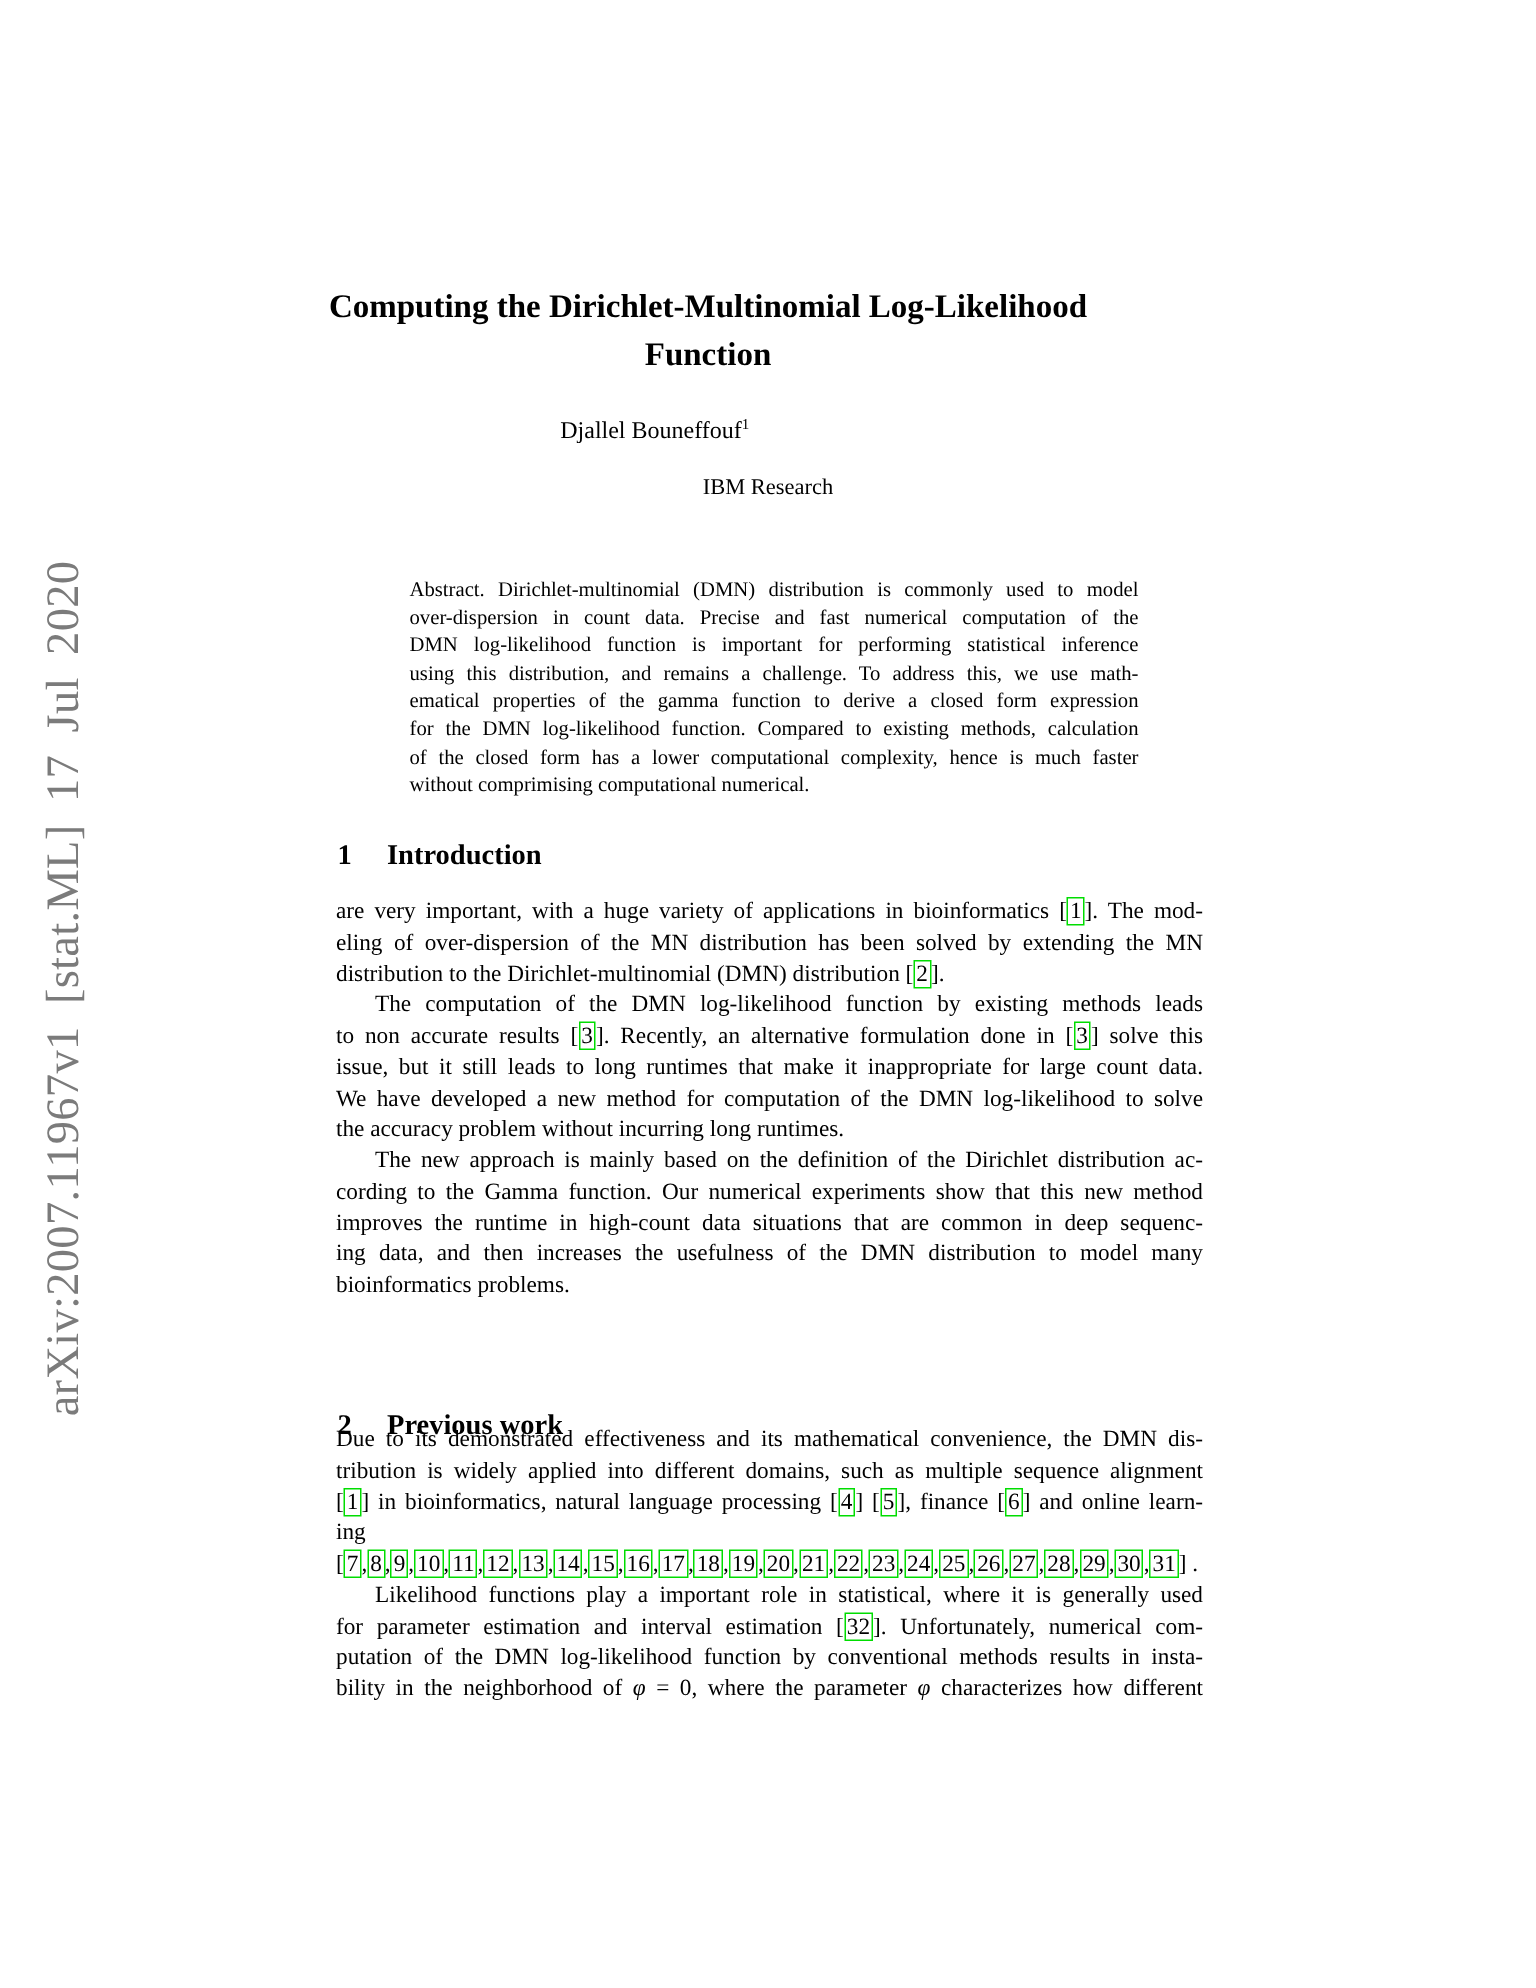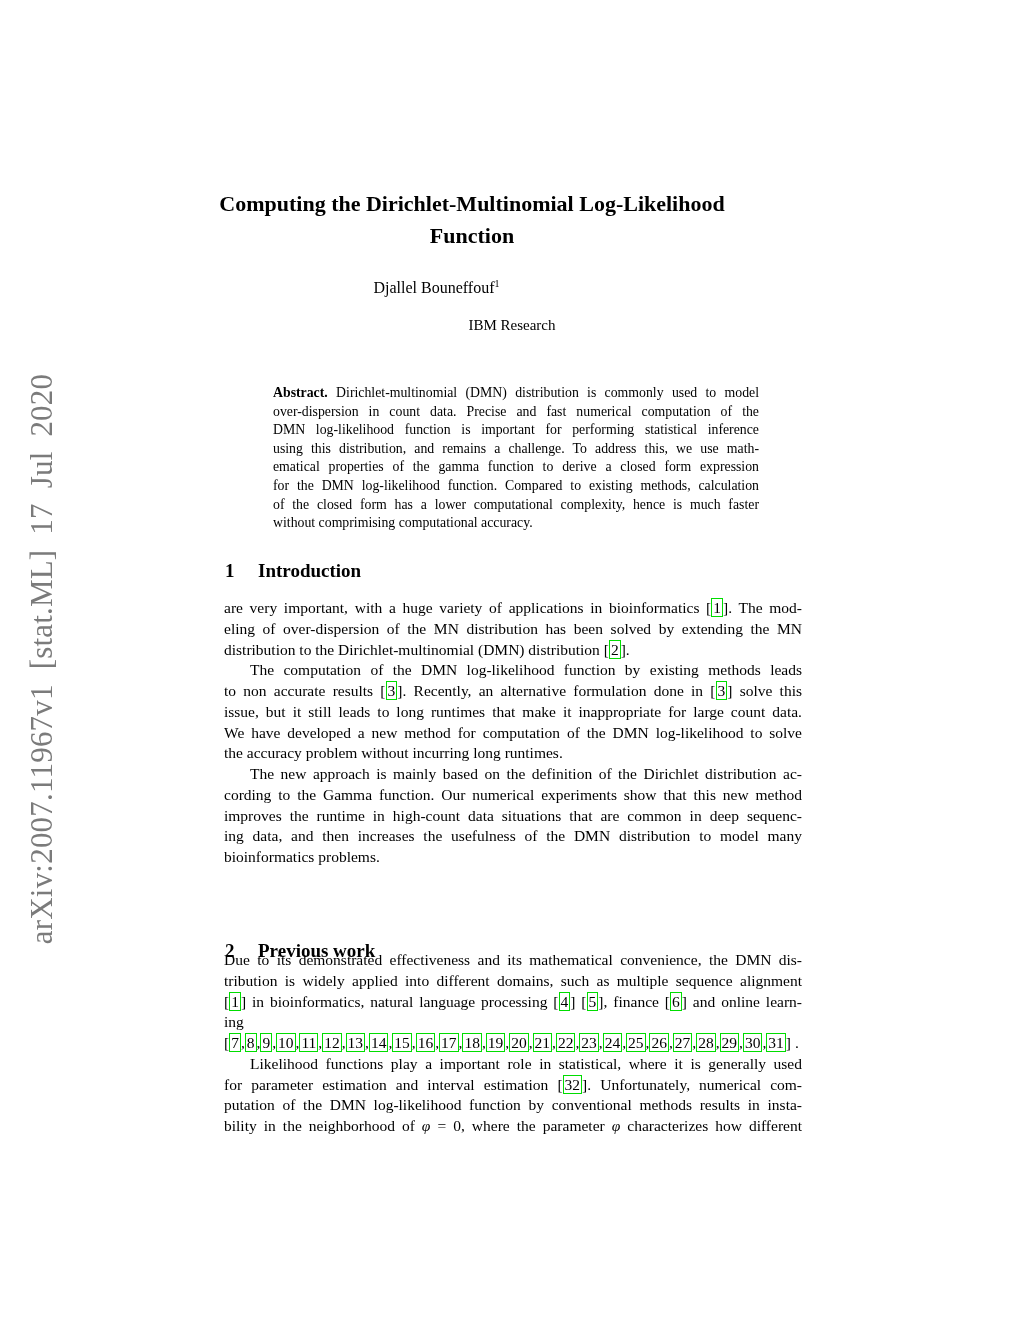--- a/index.html
+++ b/index.html
@@ -62,21 +62,21 @@
     text-justify:inter-word;
   }
   .line.last{text-align-last:left;}
   .cite{
     border:1.5px solid var(--citation-box,#00dd00);
     padding:0 1px;
     color:#000;
     cursor:pointer;
   }
   .mathit{font-style:italic;}
-  b{font-weight:bold;}
+  b{font-weight:normal;}
 </style>
 </head>
 <body>
 
 <div class="page">
 
   <div class="watermark">arXiv:2007.11967v1 [stat.ML] 17 Jul 2020</div>
 
   <div class="title">
     <div>Computing the Dirichlet-Multinomial Log-Likelihood</div>
@@ -89,21 +89,21 @@
 
   <div class="abstract">
       <div class="para">
         <div class="line"><b>Abstract.</b> Dirichlet-multinomial (DMN) distribution is commonly used to model</div>
         <div class="line">over-dispersion in count data. Precise and fast numerical computation of the</div>
         <div class="line">DMN log-likelihood function is important for performing statistical inference</div>
         <div class="line">using this distribution, and remains a challenge. To address this, we use math-</div>
         <div class="line">ematical properties of the gamma function to derive a closed form expression</div>
         <div class="line">for the DMN log-likelihood function. Compared to existing methods, calculation</div>
         <div class="line">of the closed form has a lower computational complexity, hence is much faster</div>
-        <div class="line last">without comprimising computational accuracy.</div>
+        <div class="line last">without comprimising computational numerical.</div>
       </div>
     </div>
 
   <div class="sec-heading" id="h1">
     <span class="secnum">1</span><span>Introduction</span>
   </div>
 
   <div class="sec-body" id="b1">
       <div class="para">
         <div class="line">are very important, with a huge variety of applications in bioinformatics [<span class="cite">1</span>]. The mod-</div>

